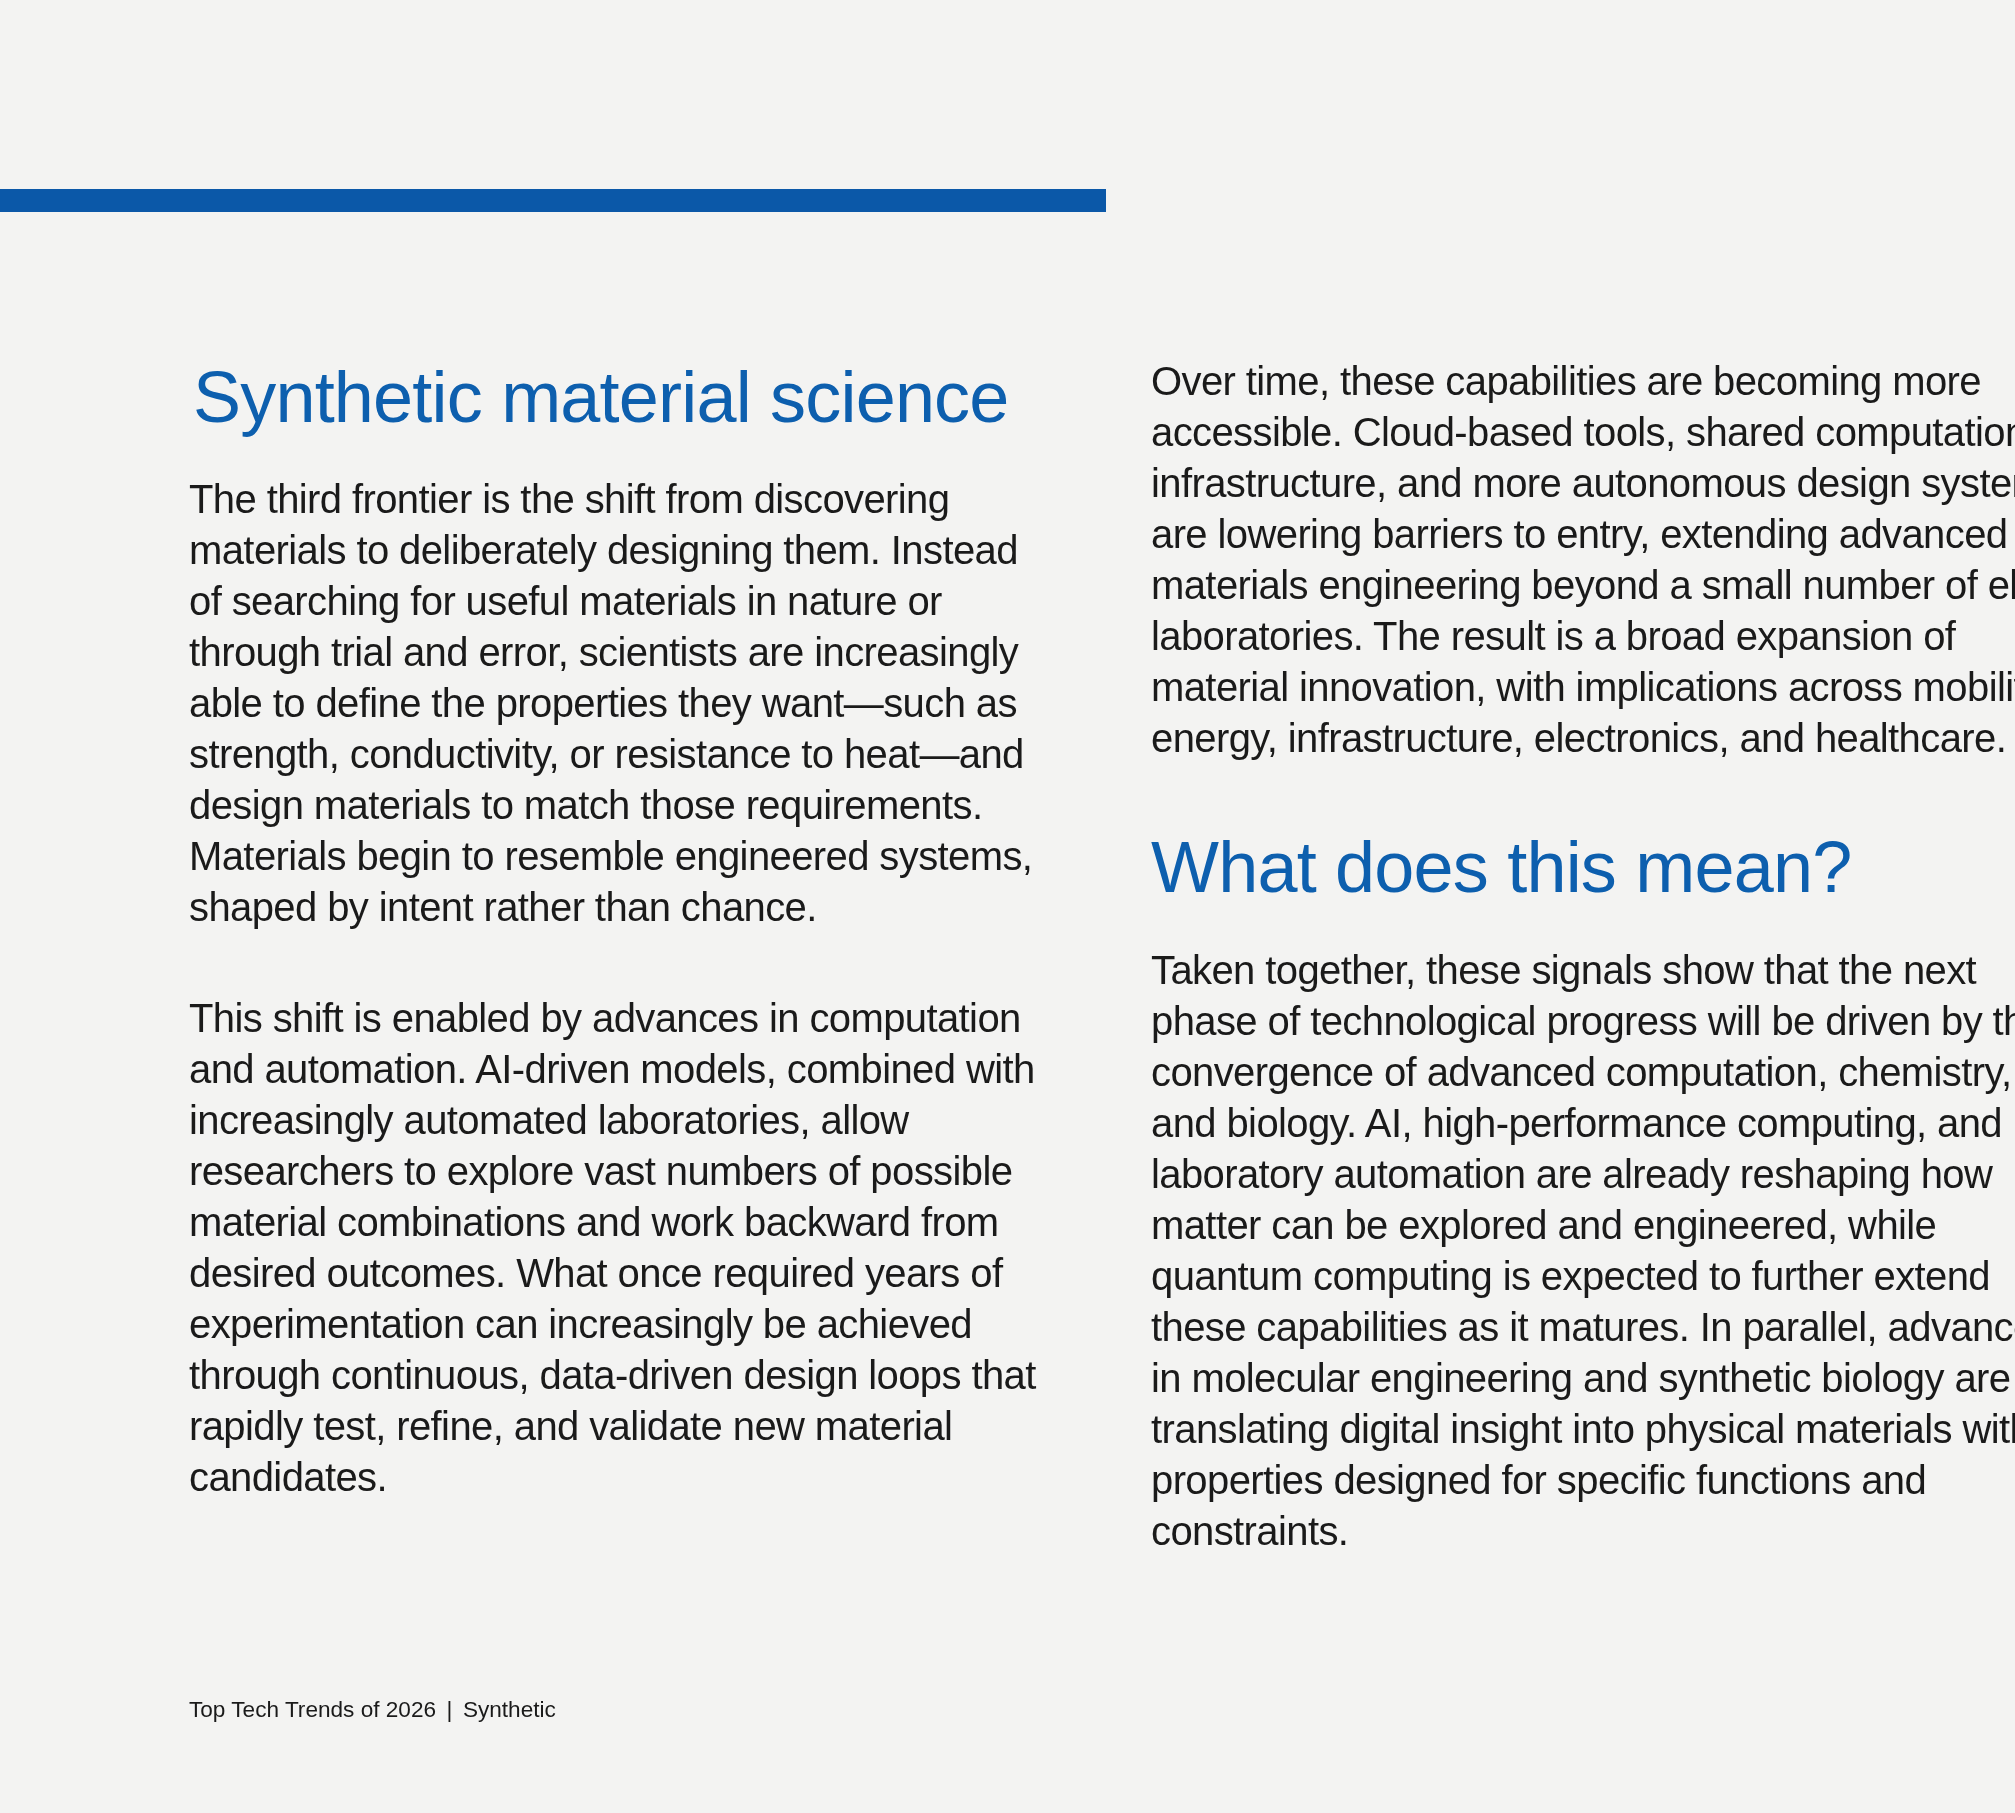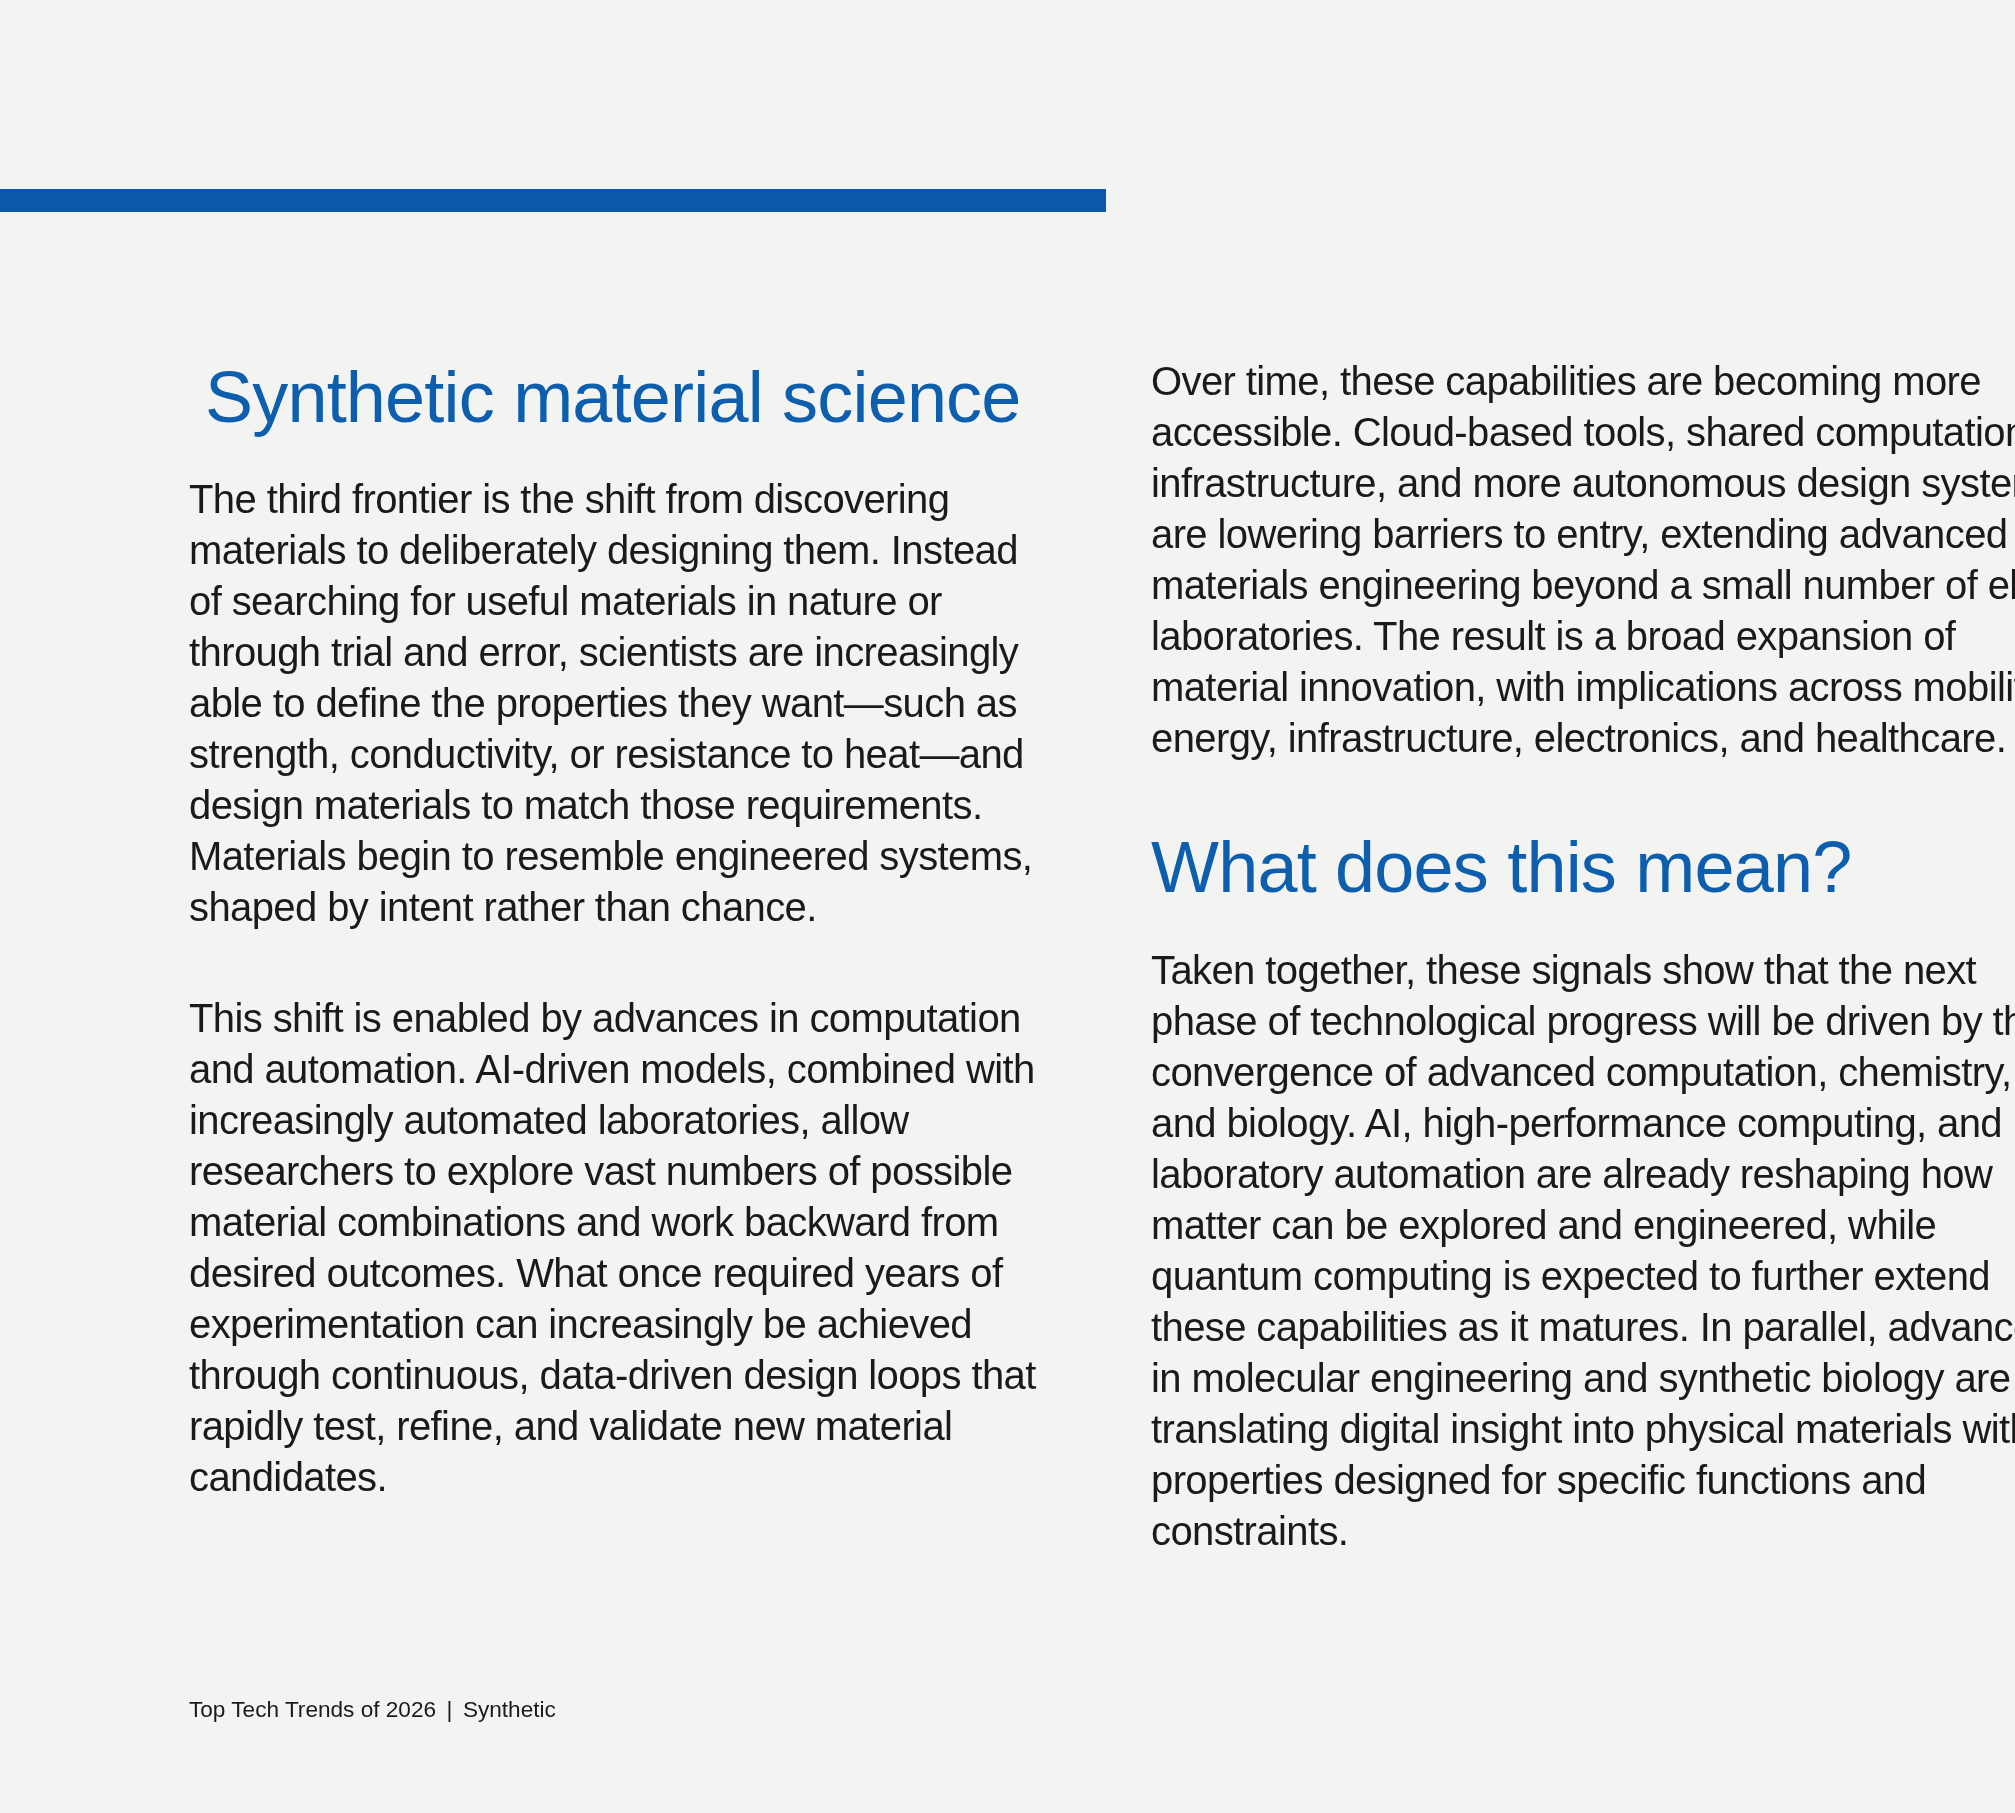--- a/index.html
+++ b/index.html
@@ -31,21 +31,21 @@
   }
   .col-1 { left: 189px;  top: 354px; width: 862px; }
   .col-2 { left: 1151px; top: 356px; width: 927px; }
 
   .heading {
     font-size: 72px;
     line-height: 86px;
     font-weight: 400;
     letter-spacing: -0.8px;
     color: #0d5fae;
-    margin: 0 0 34px 16px;
+    margin: 0 0 34px 4px;
   }
   .heading.mid {
     margin: 55px 0 35px 0;
   }
   .body {
     font-size: 40px;
     line-height: 51px;
     letter-spacing: -0.6px;
     font-weight: 400;
     color: #1a1a1a;

